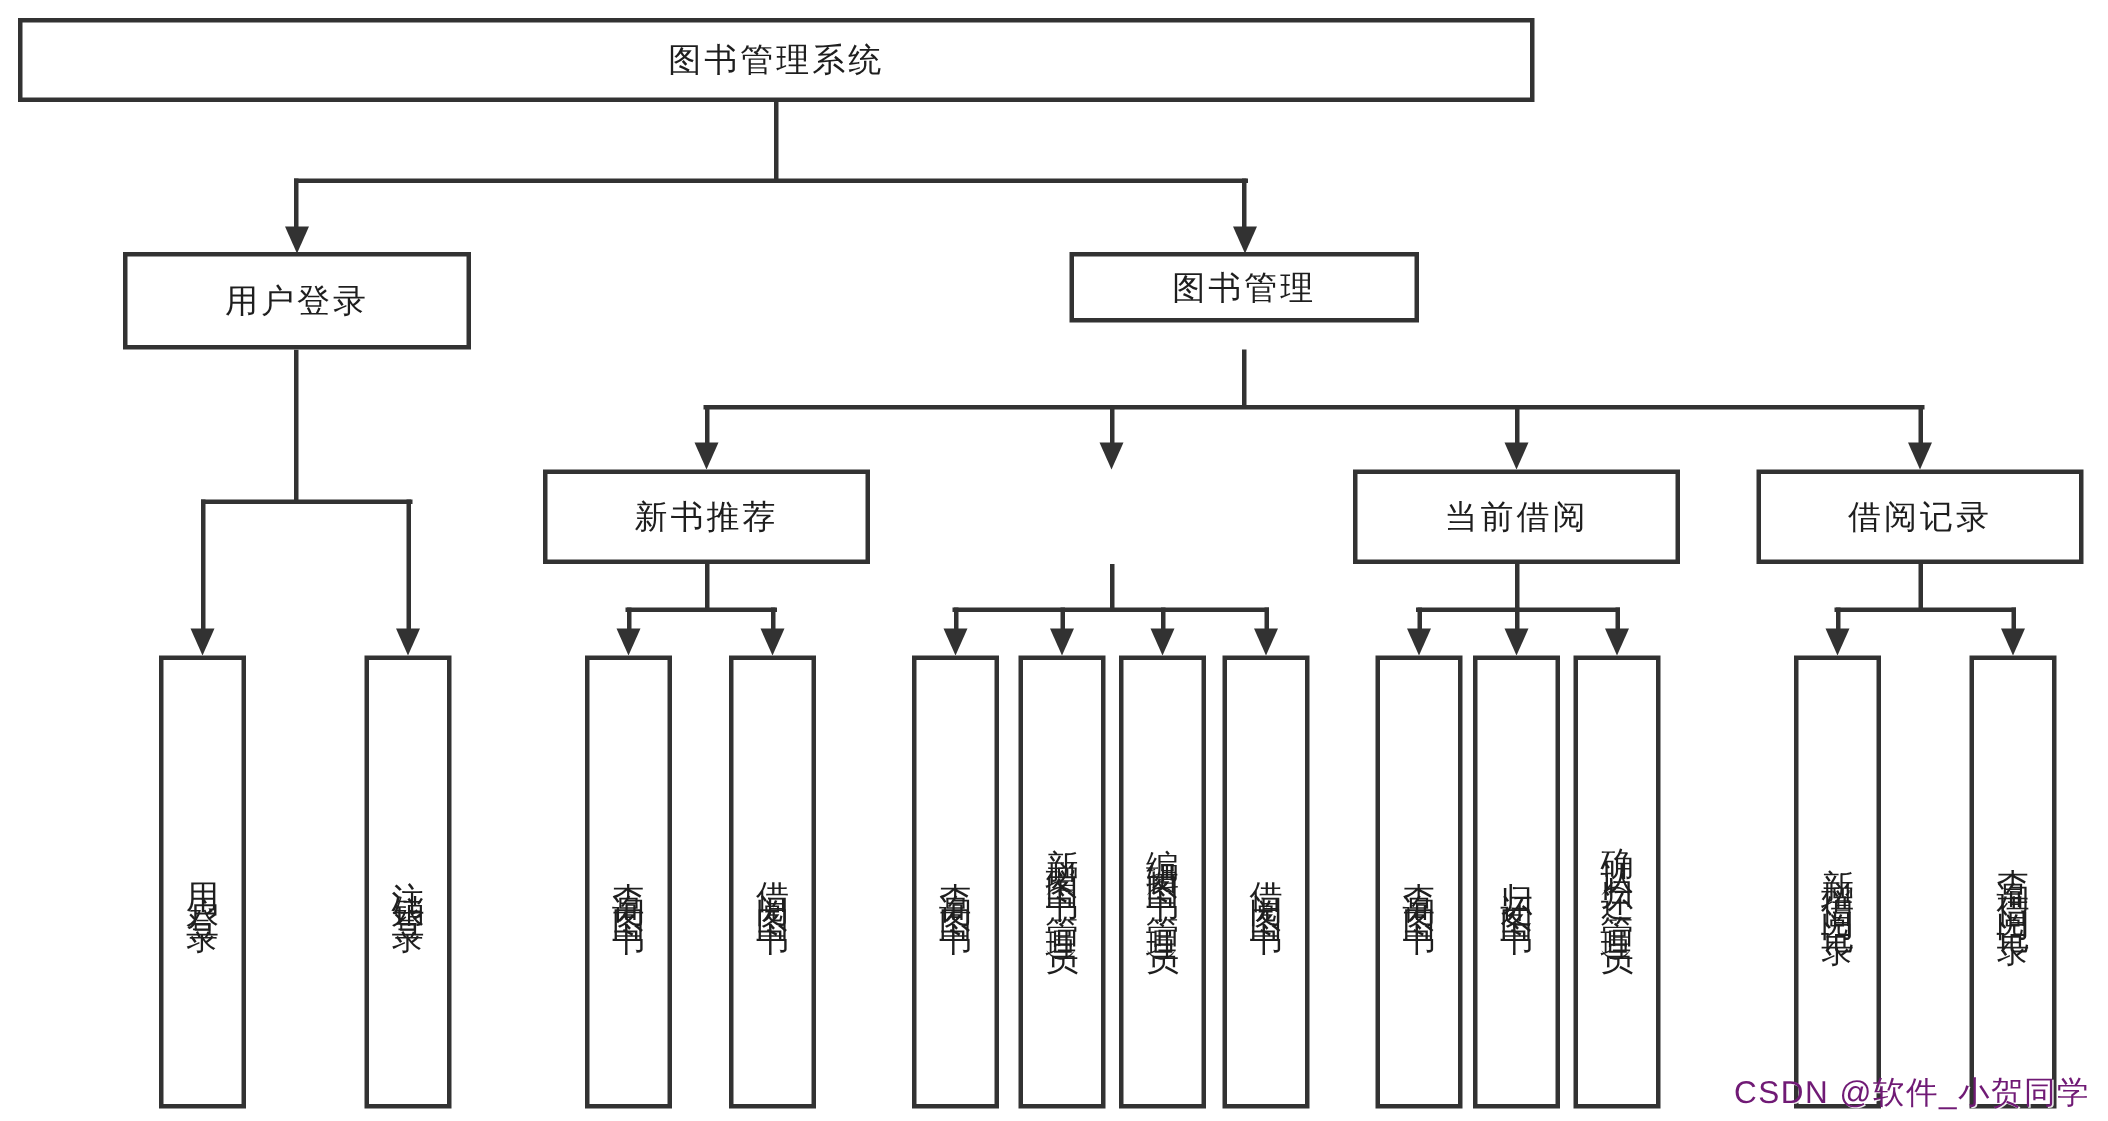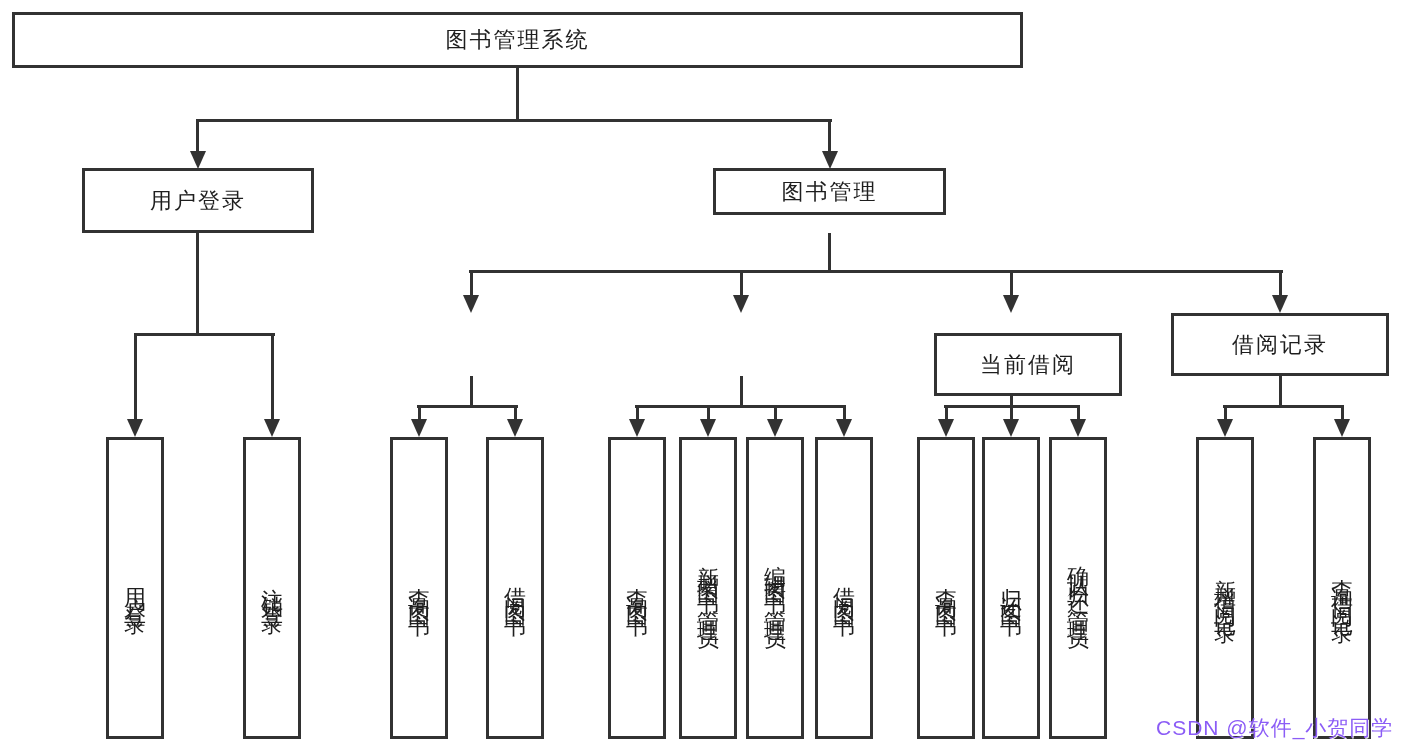--- a/index.html
+++ b/index.html
@@ -17,21 +17,21 @@
     font-size:22px;letter-spacing:9px;line-height:1;white-space:nowrap;
   }
   .ln{position:absolute;background:#323232;}
   .arrowhead{
     position:absolute;width:0;height:0;
     border-left:8px solid transparent;border-right:8px solid transparent;
     border-top:18px solid #323232;
   }
   .watermark{
     position:absolute;left:1156px;top:714px;z-index:5;
-    font-size:21px;letter-spacing:1px;color:#8b5cf6;
+    font-size:21px;letter-spacing:1px;color:#701a75;
     text-shadow:1px 1px 0 rgba(255,255,255,0.9);white-space:nowrap;
   }
 </style>
 </head>
 <body>
 
 <div class="stage">
 
   <div class="ln" style="left:516px;top:68px;width:3px;height:53px;"></div>
   <div class="ln" style="left:196px;top:119px;width:636px;height:3px;"></div>
@@ -96,21 +96,24 @@
     <span class="hlabel">图书管理系统</span>
   </div>
 
   <div class="node" style="left:82px;top:168px;width:232px;height:65px;">
     <span class="hlabel">用户登录</span>
   </div>
   <div class="node" style="left:713px;top:168px;width:233px;height:47px;">
     <span class="hlabel">图书管理</span>
   </div>
 
-  <div class="node" style="left:934px;top:313px;width:188px;height:63px;margin-top:20px;">
+  <div class="node" style="left:362px;top:313px;width:218px;height:63px;">
+    <span class="hlabel">新书推荐</span>
+  </div>
+  <div class="node" style="left:902px;top:313px;width:218px;height:63px;">
     <span class="hlabel">当前借阅</span>
   </div>
   <div class="node" style="left:1171px;top:313px;width:218px;height:63px;">
     <span class="hlabel">借阅记录</span>
   </div>
 
   <div class="node" style="left:106px;top:437px;width:58px;height:302px;">
     <span class="vtext">用户登录</span>
   </div>
   <div class="node" style="left:243px;top:437px;width:58px;height:302px;">

